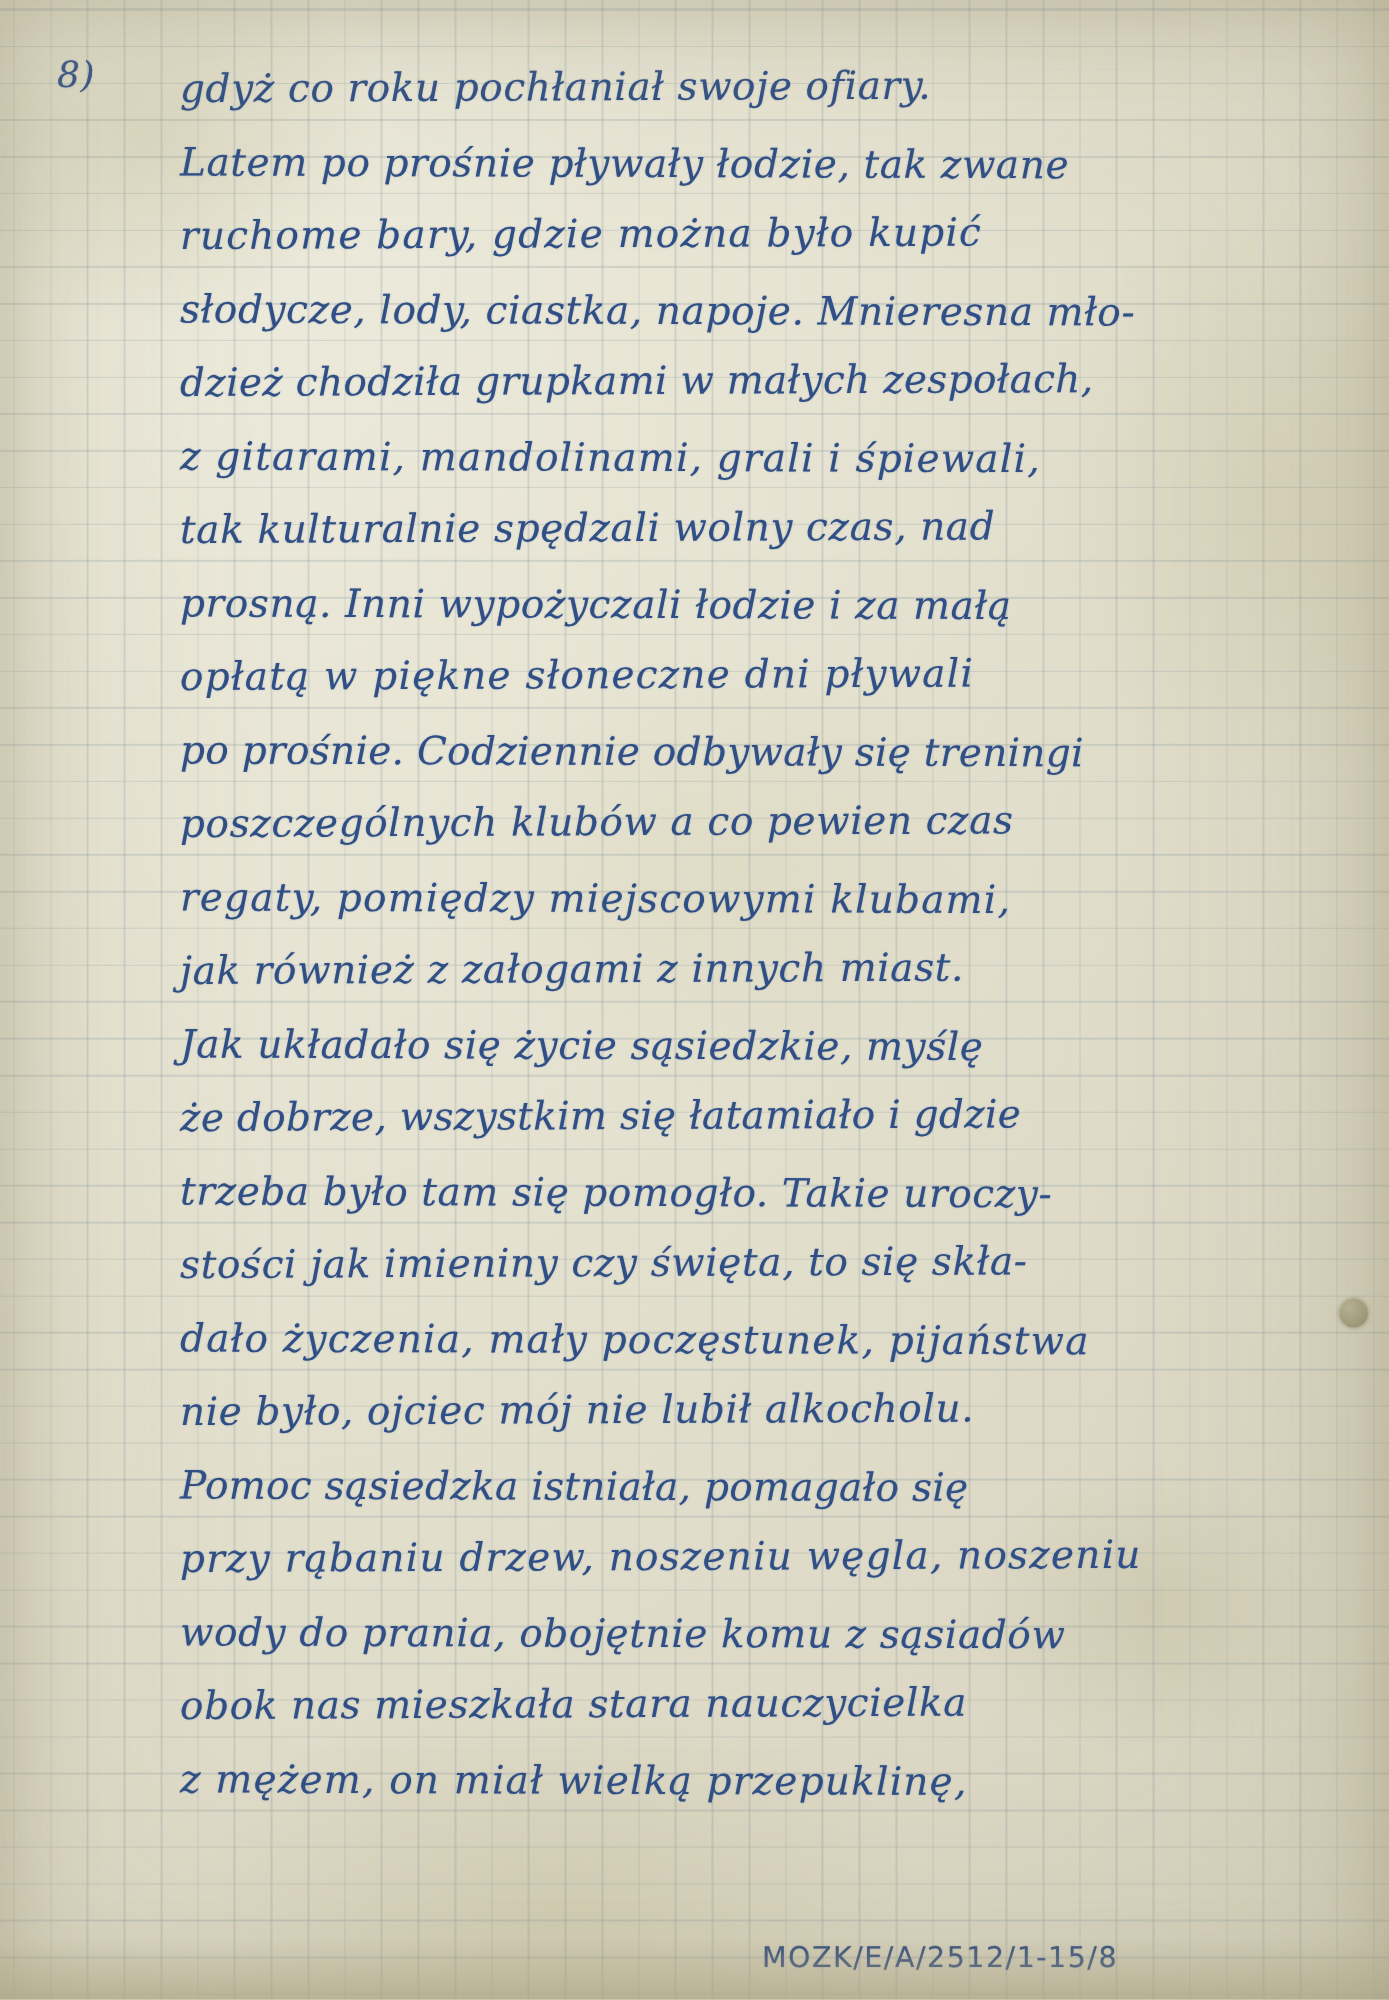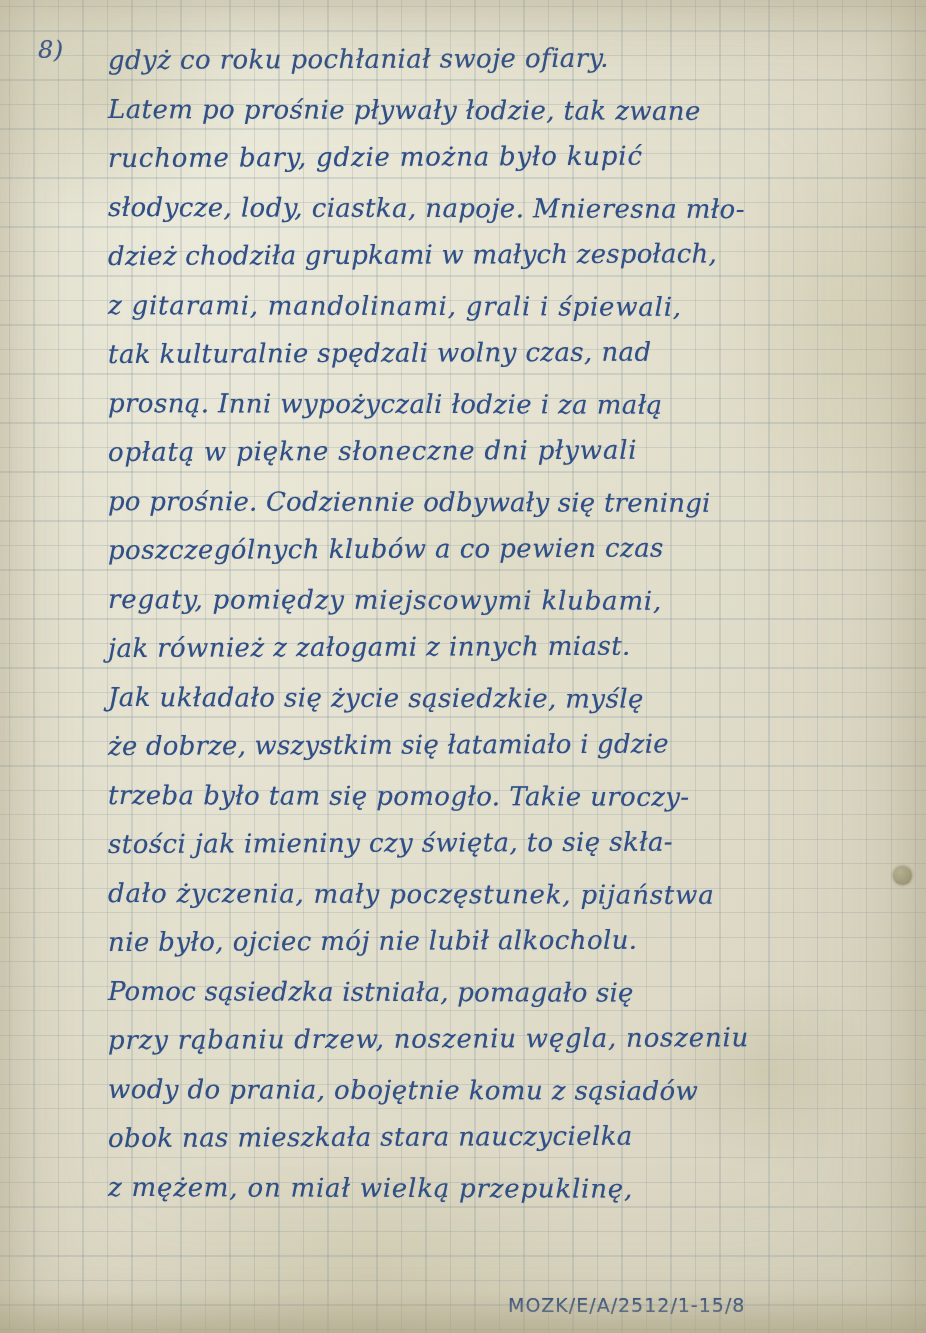--- a/index.html
+++ b/index.html
@@ -80,21 +80,21 @@
   }
 
   .page-number {
     left: 38px;
     top: 36px;
     font-size: 24px;
     color: #31508a;
   }
 
   .body-text {
-    left: 108px;
+    left: 120px;
     top: 36px;
     width: 790px;
     font-style: italic;
   }
 
   .line {
     height: 49px;
     line-height: 49px;
     font-size: 26px;
     white-space: nowrap;

